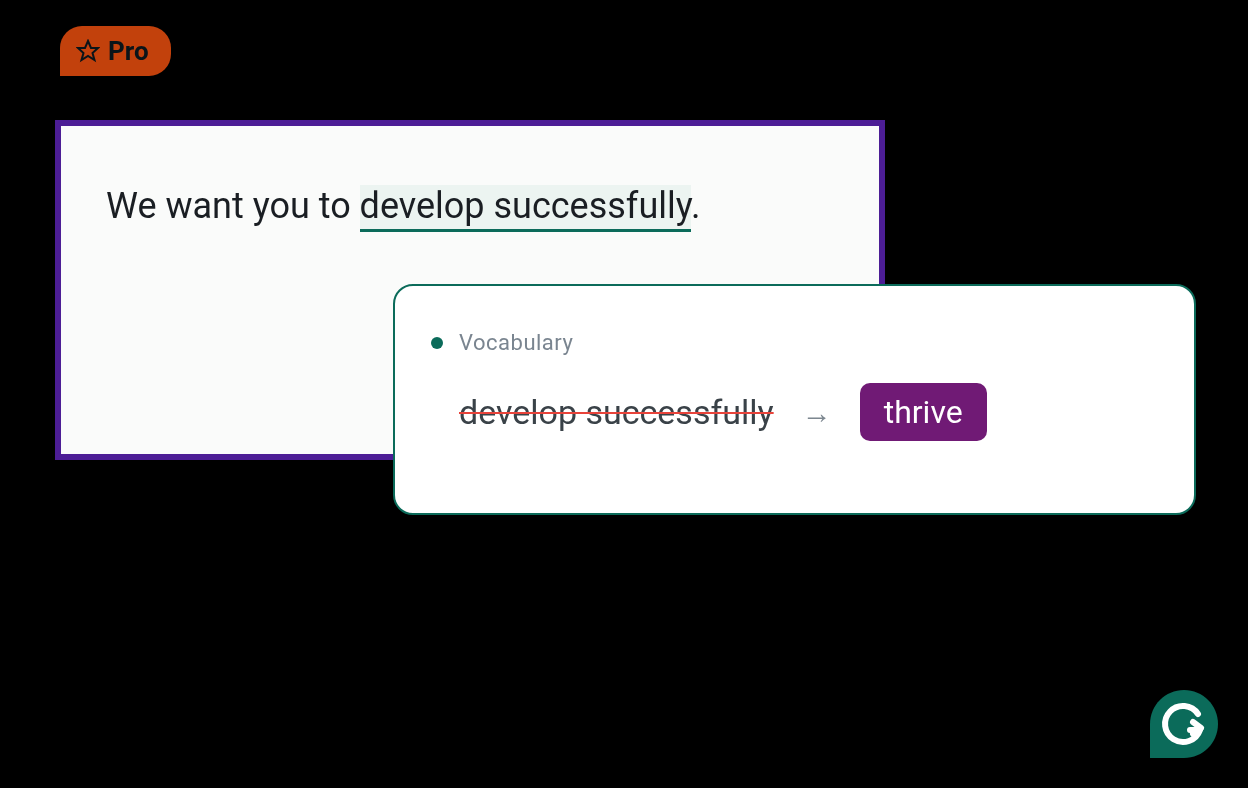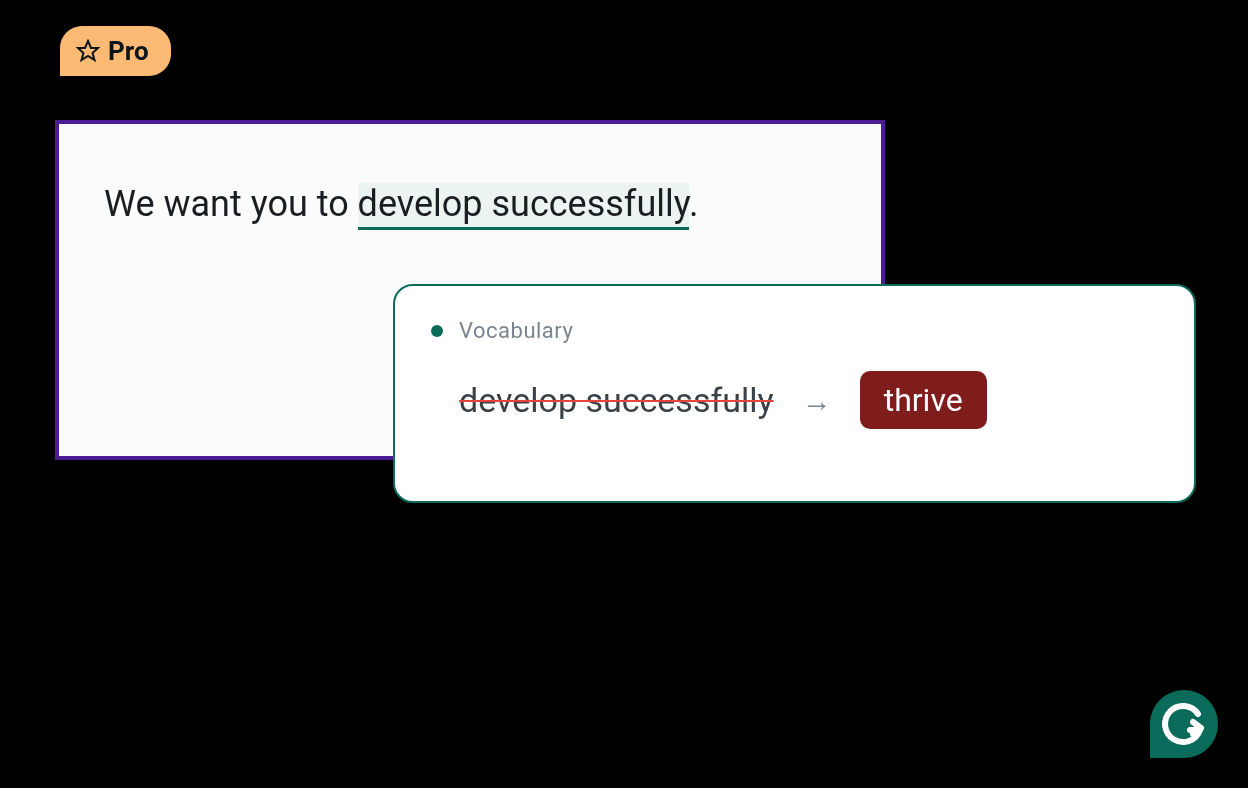--- a/index.html
+++ b/index.html
@@ -11,21 +11,21 @@
       background: #000;
       width: 1248px;
       height: 788px;
       font-family: -apple-system, BlinkMacSystemFont, "Segoe UI", Roboto, sans-serif;
       position: relative;
     }
     .pro-badge {
       position: absolute;
       top: 26px;
       left: 60px;
-      background: #fdba74;
+      background: #c2410c;
       padding: 10px 22px 10px 16px;
       border-radius: 22px 22px 22px 0;
       display: flex;
       align-items: center;
       gap: 8px;
     }
     .pro-badge .star-icon svg {
       display: block;
     }
     .pro-badge .label {
@@ -33,21 +33,21 @@
       font-weight: 700;
       color: #0a1419;
     }
     .editor-card {
       position: absolute;
       top: 120px;
       left: 55px;
       width: 830px;
       height: 340px;
       background: #fafbfa;
-      border: 4px solid #4c1d95;
+      border: 6px solid #4c1d95;
       padding: 55px 45px;
     }
     .editor-text {
       font-size: 36px;
       color: #1a1e23;
       line-height: 1.4;
     }
     .editor-text .highlighted {
       background: #ecf4f1;
       border-bottom: 3px solid #0b6b5a;
@@ -61,20 +61,21 @@
       background: #fff;
       border: 2px solid #0b6b5a;
       border-radius: 20px;
       padding: 32px 48px 40px 36px;
     }
     .suggestion-header {
       display: flex;
       align-items: center;
       gap: 16px;
       margin-bottom: 28px;
+      margin-top: 12px;
     }
     .suggestion-header .dot {
       width: 12px;
       height: 12px;
       border-radius: 50%;
       background: #0b6b5a;
     }
     .suggestion-header .category {
       font-size: 22px;
       color: #7a8590;
@@ -92,21 +93,21 @@
       color: #3a4248;
       text-decoration: line-through;
       text-decoration-color: #e8433a;
       text-decoration-thickness: 2px;
     }
     .suggestion-replace .arrow {
       font-size: 30px;
       color: #7d8790;
     }
     .replacement-chip {
-      background: #7f1d1d;
+      background: #701a75;
       color: #fff;
       font-size: 32px;
       padding: 10px 24px;
       border-radius: 10px;
     }
     .suggestion-explanation {
       font-size: 25px;
       color: #22282d;
       line-height: 1.6;
       margin-left: 28px;

